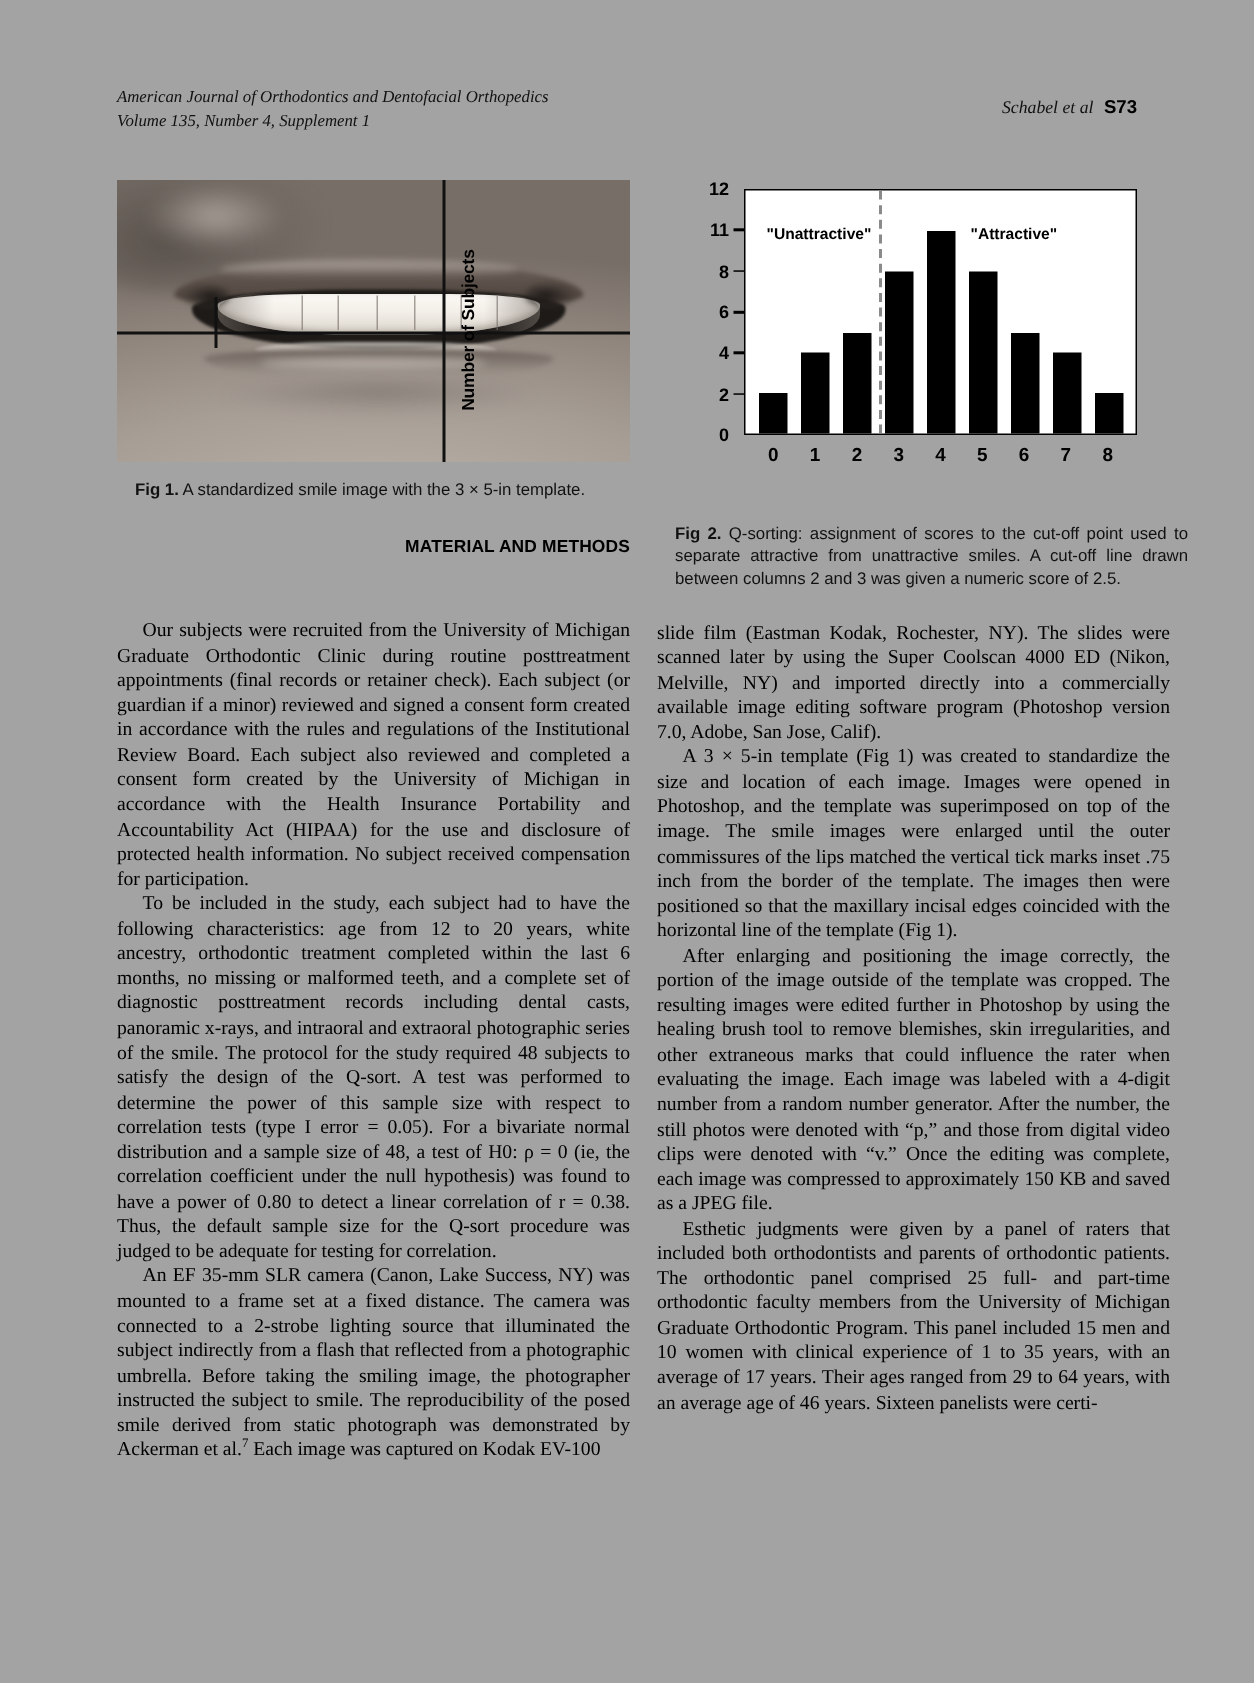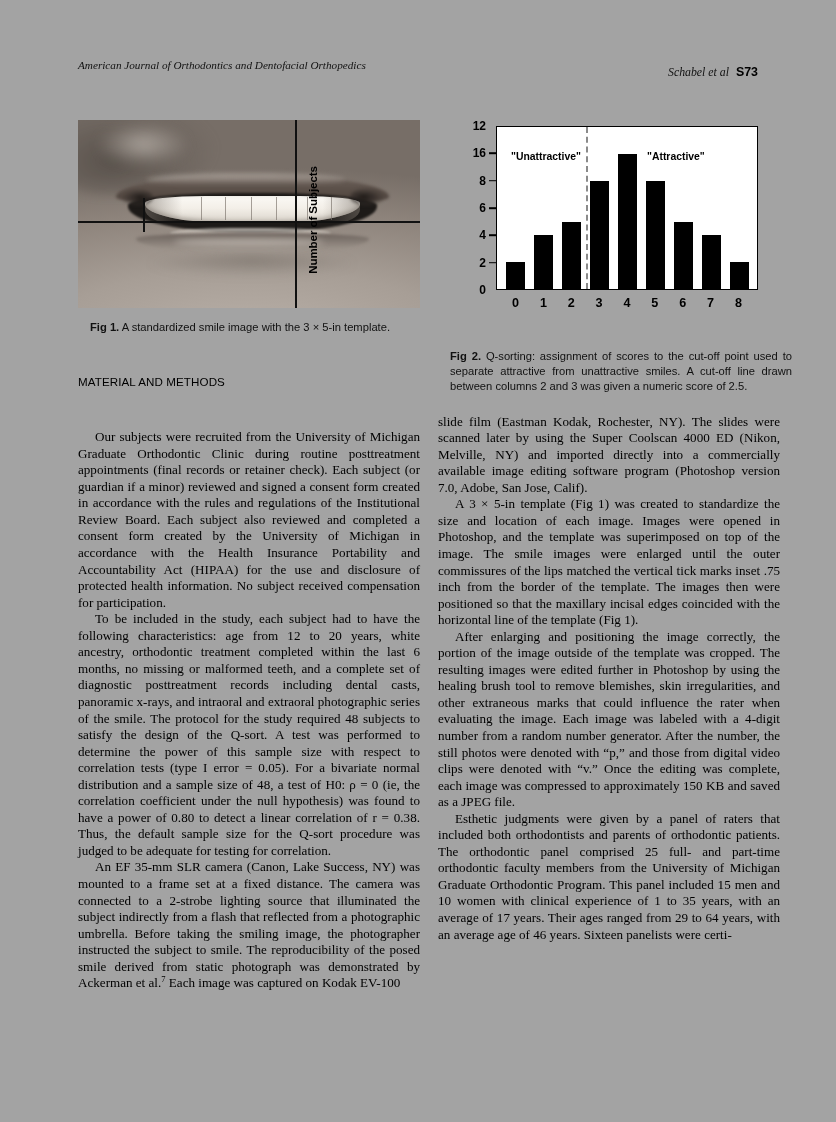--- a/index.html
+++ b/index.html
@@ -279,26 +279,27 @@
     text-align: justify;
     padding-left: 12px;
   }
   .fig-caption .lbl { font-weight: bold; }
   .fig1-caption { margin-top: 12px; width: 330px; }
   .fig2-caption { margin-top: 14px; width: 342px; }
 
   
   .section-head {
     font-family: "Liberation Sans", sans-serif;
-    font-weight: normal;
+    font-weight: bold;
     font-size: 11.6px;
     letter-spacing: 0.1px;
-    margin-top: 40px;
+    margin-top: 23px;
     margin-bottom: 3px;
     color: #000;
+    text-align: right;
   }
 
   
   .body-text p {
     margin: 0;
     font-family: "Liberation Serif", serif;
     font-size: 13.1px;
     line-height: 16.55px;
     text-align: justify;
     text-indent: 17px;
@@ -422,20 +423,21 @@
   }
 </style>
 </head>
 <body>
 
 <div class="page">
 
   <div class="running-head">
     <div class="rh-left">
       <div>American Journal of Orthodontics and Dentofacial Orthopedics</div>
+      <div>Volume 135, Number 4, Supplement 1</div>
     </div>
     <div class="rh-right">
       <span class="rh-authors">Schabel et al</span><span class="rh-page">S73</span>
     </div>
   </div>
 
   <div class="col col-left">
 
     <div class="fig1-photo">
       <div class="photo-canvas">
@@ -488,21 +490,21 @@
         <div id="ytick-layer">
             <div class="ytick-label" style="top: 170px; left: 26px;">0</div>
             <div class="ytick-label" style="top: 142.667px; left: 26px;">2</div>
             <div class="ytick-mark" style="top: 142.667px;"></div>
             <div class="ytick-label" style="top: 115.333px; left: 26px;">4</div>
             <div class="ytick-mark" style="top: 115.333px;"></div>
             <div class="ytick-label" style="top: 88px; left: 26px;">6</div>
             <div class="ytick-mark" style="top: 88px;"></div>
             <div class="ytick-label" style="top: 60.6667px; left: 26px;">8</div>
             <div class="ytick-mark" style="top: 60.6667px;"></div>
-            <div class="ytick-label" style="top: 33.3333px; left: 26px;">16</div>
+            <div class="ytick-label" style="top: 33.3333px; left: 26px;">11</div>
             <div class="ytick-mark" style="top: 33.3333px;"></div>
             <div class="ytick-label" style="top: 6px; left: 26px;">12</div>
           </div>
         <div class="plot-frame">
           <div class="bars" id="bars-layer">
               <div class="bar" style="height: 16.6667%;"></div>
               <div class="bar" style="height: 33.3333%;"></div>
               <div class="bar" style="height: 41.6667%;"></div>
               <div class="bar" style="height: 66.6667%;"></div>
               <div class="bar" style="height: 83.3333%;"></div>

